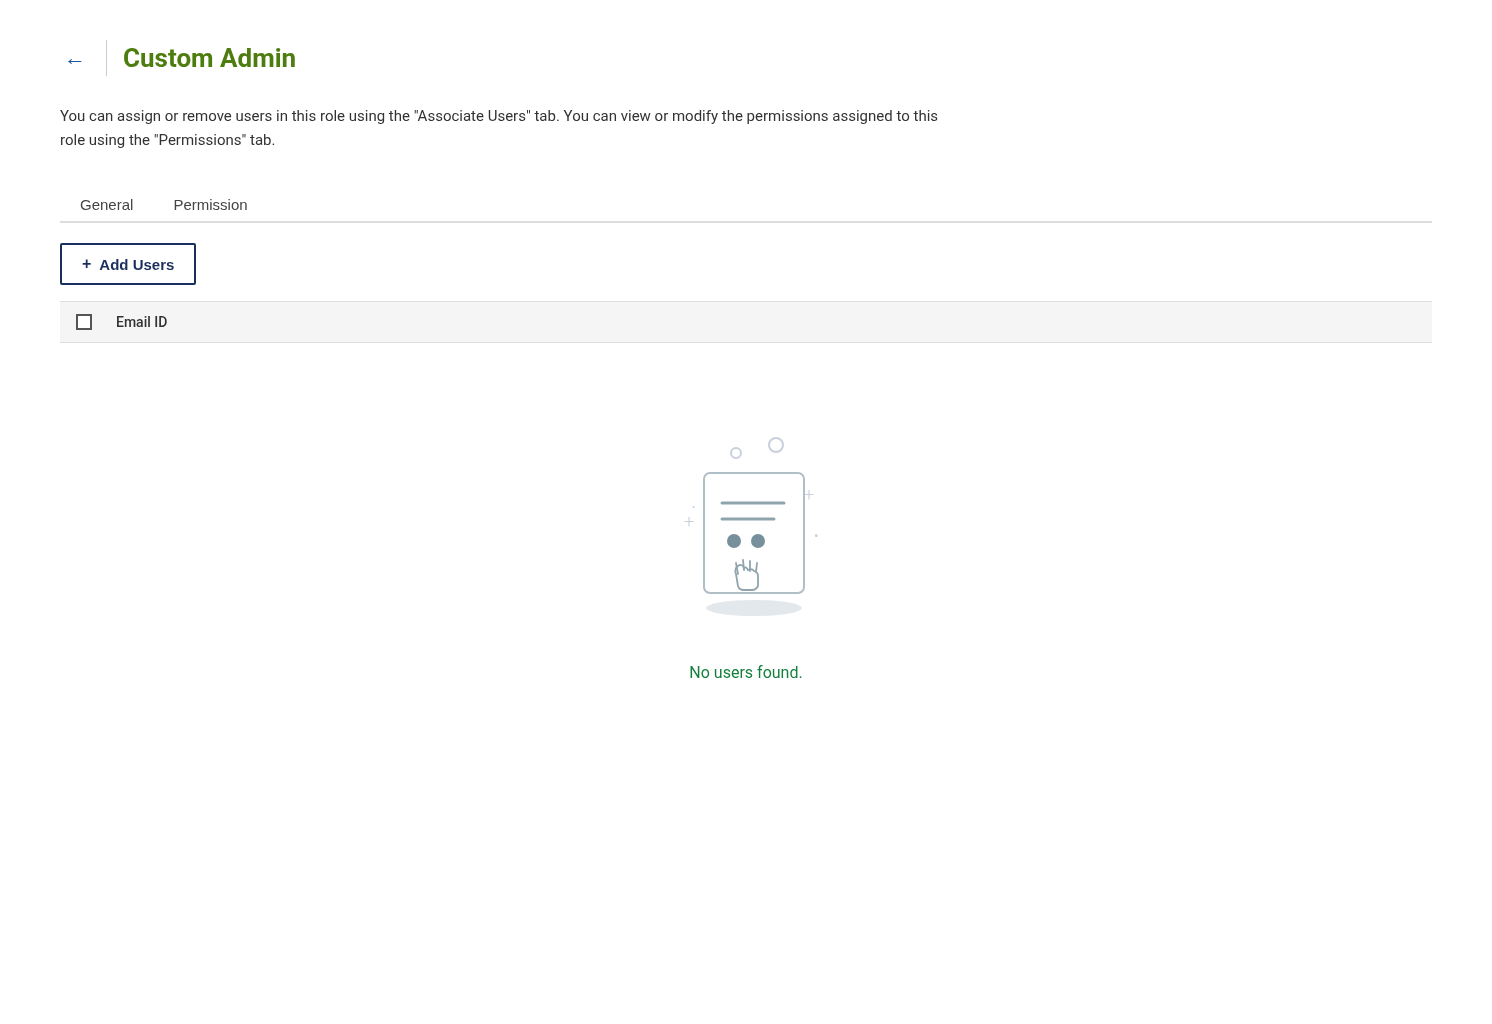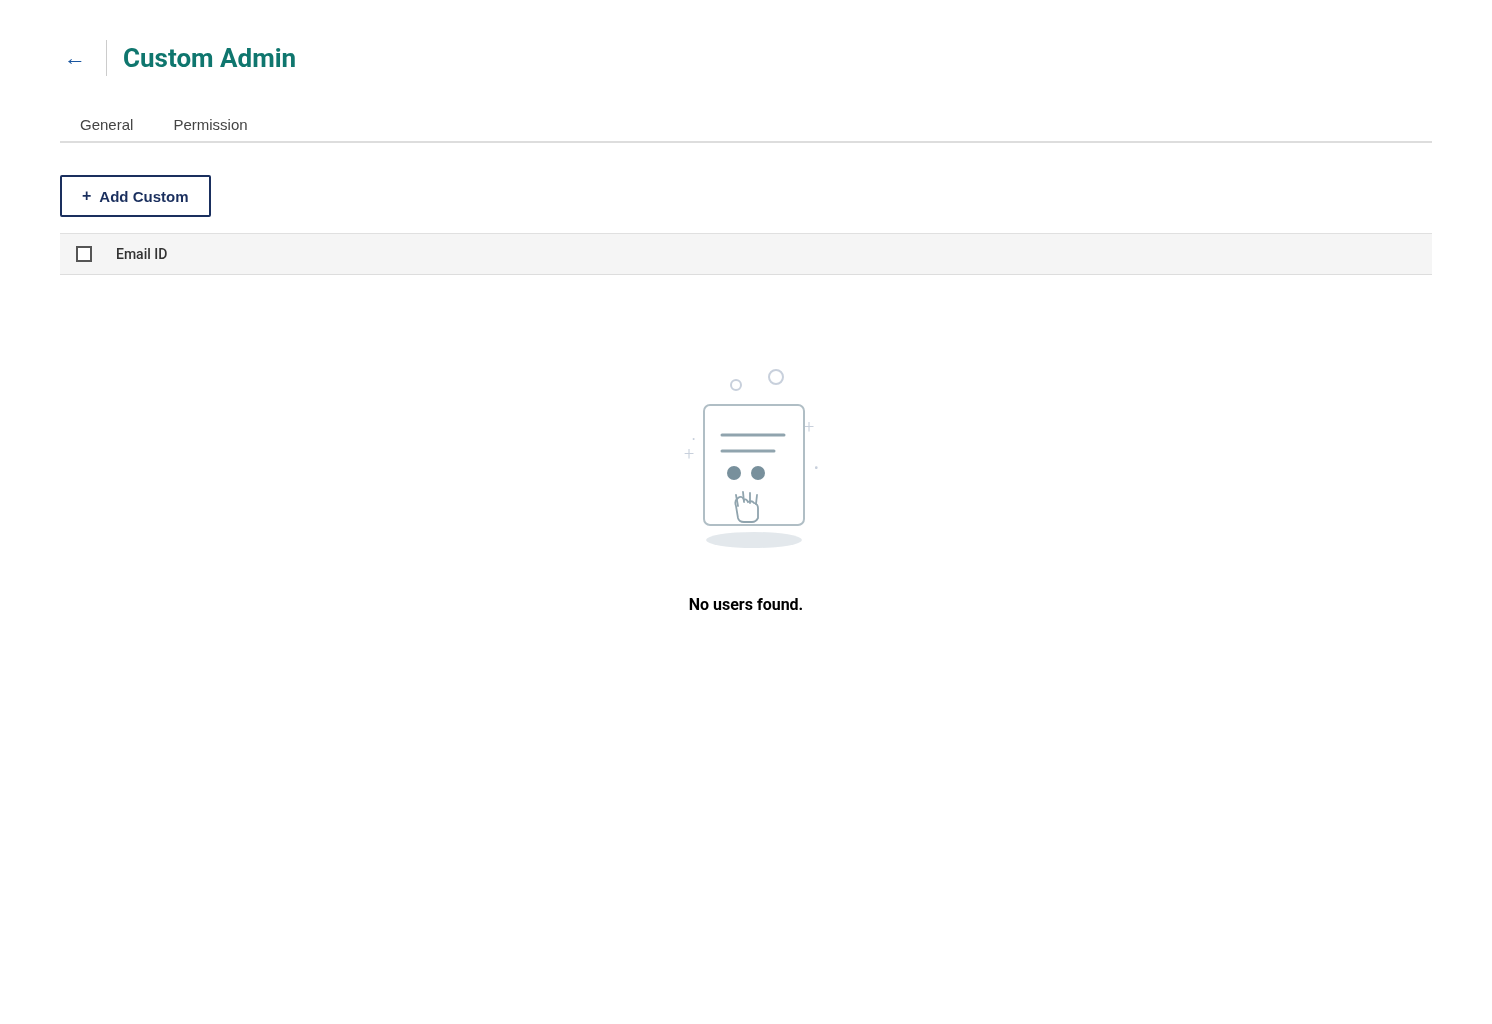--- a/index.html
+++ b/index.html
@@ -40,36 +40,36 @@
 
     .divider-vertical {
       width: 1px;
       height: 36px;
       background: #ccc;
     }
 
     .page-title {
       font-size: 26px;
       font-weight: 700;
-      color: #0f766e;
+      color: #4d7c0f;
     }
 
     .description {
       font-size: 15px;
       color: #333;
       line-height: 1.6;
       margin-bottom: 32px;
       max-width: 900px;
     }
 
     .tabs {
       display: flex;
       align-items: flex-end;
       border-bottom: 2px solid #ddd;
-      margin-bottom: 12px;
+      margin-bottom: 0;
     }
 
     .tab {
       padding: 10px 20px;
       font-size: 15px;
       cursor: pointer;
       color: #444;
       background: none;
       border: none;
       position: relative;
@@ -136,22 +136,22 @@
     .empty-state {
       display: flex;
       flex-direction: column;
       align-items: center;
       justify-content: center;
       padding: 80px 0 60px 0;
     }
 
     .empty-text {
       font-size: 16px;
-      color: #000000;
-      font-weight: 700;
+      color: #15803d;
+      font-weight: 400;
       text-align: right;
     }
 
     
     .illustration-wrapper {
       display: flex;
       justify-content: center;
       align-items: center;
       margin-bottom: 20px;
     }
@@ -162,30 +162,31 @@
 <div class="page-container">
 
   <div class="header">
     <button class="back-btn">
       <span style="font-size:22px; color:#1a56a0; font-weight:400;">←</span>
     </button>
     <div class="divider-vertical"></div>
     <h1 class="page-title">Custom Admin</h1>
   </div>
 
+  <p class="description">You can assign or remove users in this role using the "Associate Users" tab. You can view or modify the permissions assigned to this role using the "Permissions" tab.</p>
 
   <div class="tabs">
     <button class="tab">General</button>
     <button class="tab">Permission</button>
   </div>
 
   <div class="toolbar">
     <button class="add-users-btn">
       <span style="font-size:16px; font-weight:700;">+</span>
-      <span>Add Custom</span>
+      <span>Add Users</span>
     </button>
   </div>
 
   <div class="table-header">
     <div class="checkbox-cell">
       <input type="checkbox" class="checkbox" style="">
     </div>
     <div class="col-header">Email ID</div>
   </div>
 

